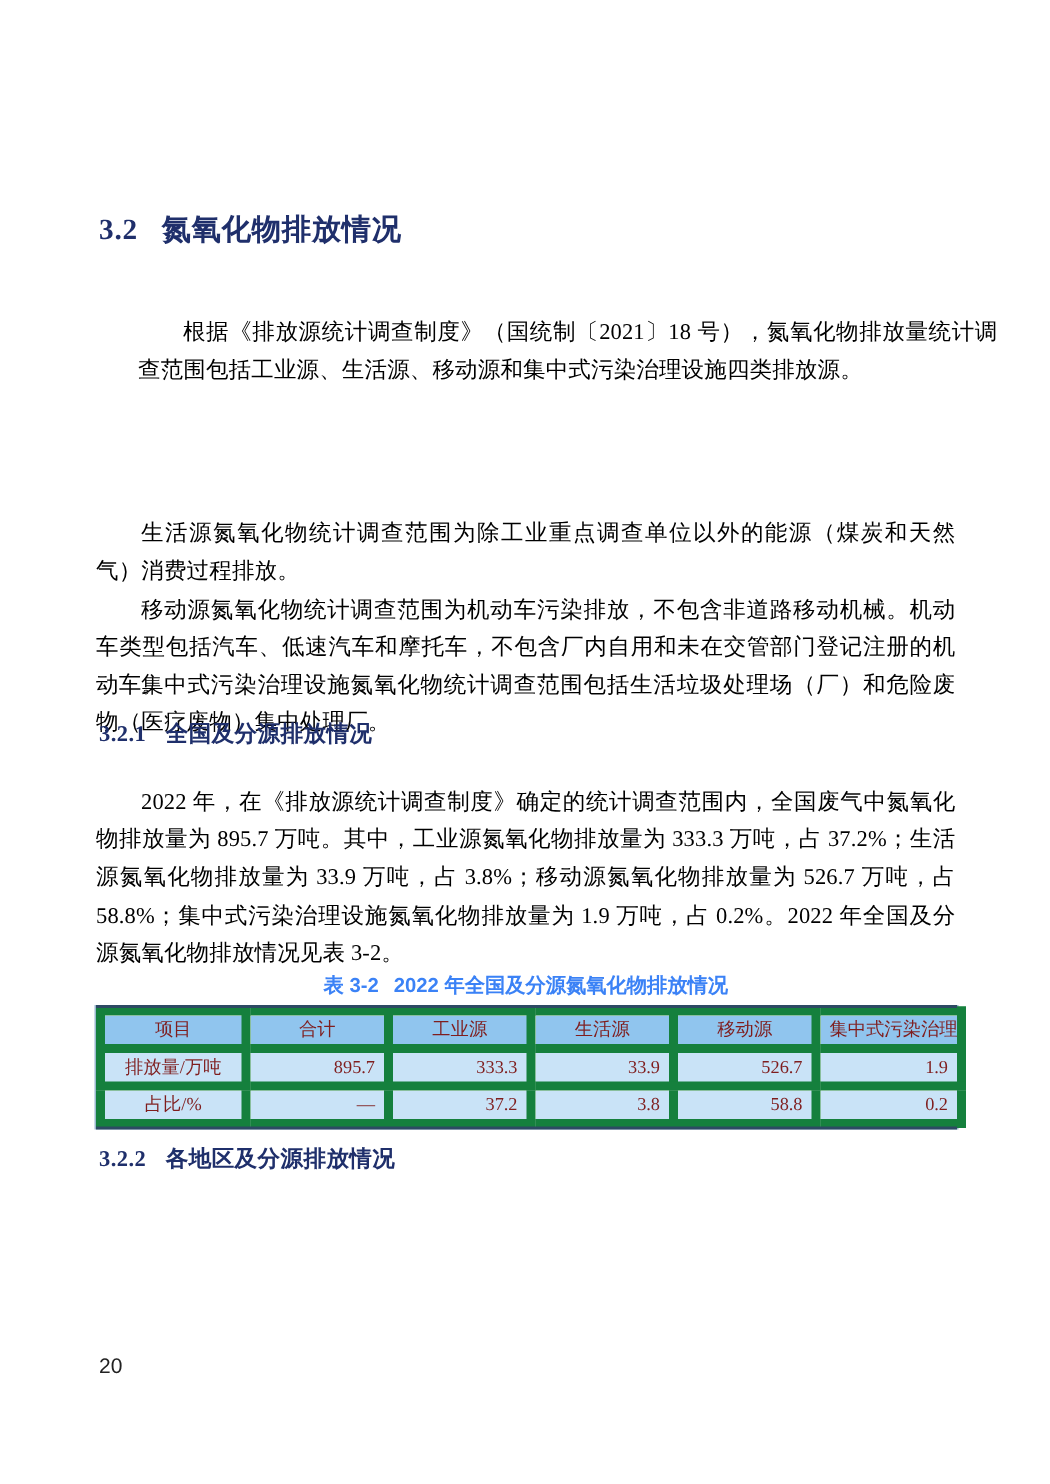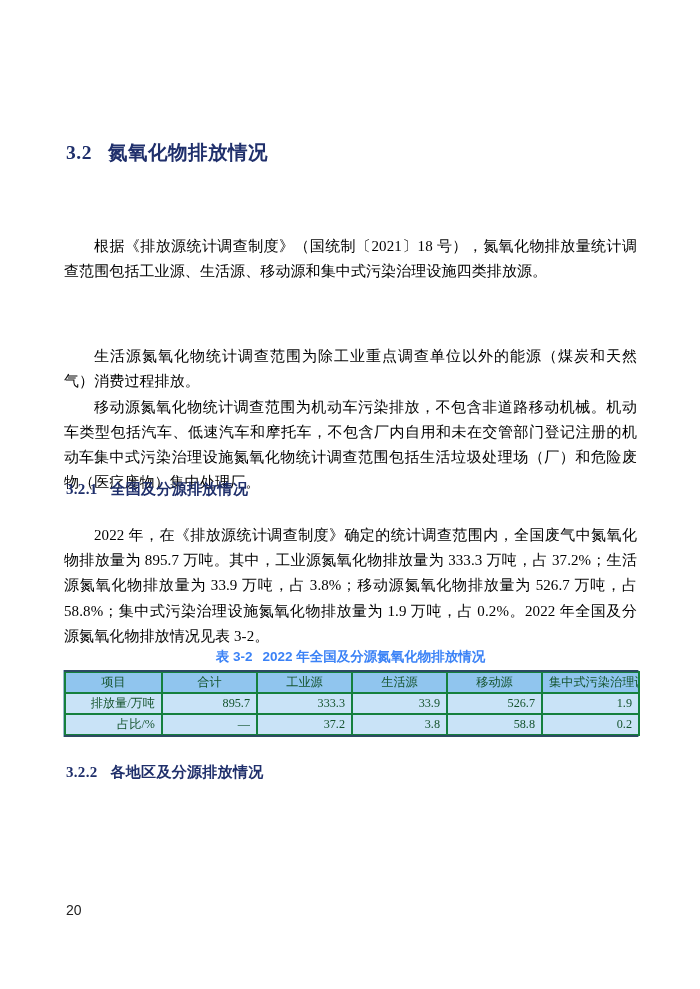--- a/index.html
+++ b/index.html
@@ -57,21 +57,21 @@
     width: 573px;
     font-size: 15px;
     line-height: 25.2px;
     text-align: justify;
     text-justify: inter-ideograph;
     text-indent: 2em;
     color: #000000;
     letter-spacing: 0.1px;
   }
 
-  #p1 { top: 219px; }
+  #p1 { top: 195px; margin-left: 28px; }
   #p2 { top: 254px; }
   #p3 { top: 329px; }
   #p4 { top: 380px; }
   #p5 { top: 430px; }
   #p6 { top: 508px; }
   #p7 { top: 791px; }
 
   
   .table-caption {
     position: absolute;
@@ -97,36 +97,36 @@
     width: 574px;
     border-collapse: collapse;
     table-layout: fixed;
     font-size: 12.2px;
     font-family: "Liberation Serif", "DejaVu Serif", serif;
   }
   table.data th,
   table.data td {
     height: 19px;
     padding: 0 6px;
-    border: 2px solid #15803d;
-    color: #14532d;
+    border: 6px solid #15803d;
+    color: #7f1d1d;
     line-height: 19px;
     overflow: hidden;
     white-space: nowrap;
   }
   table.data thead th {
     background: #90c5ee;
     text-align: center;
     font-weight: normal;
   }
   table.data tbody td {
     background: #c9e3f7;
   }
   table.data tbody td.rowlabel {
-    text-align: right;
+    text-align: center;
   }
   table.data tbody td.num {
     text-align: right;
   }
   
   .tbl-wrap { box-shadow: 0 0 0 1px #9ab8cf; }
   .rule-top, .rule-bot {
     position: absolute;
     left: 0;
     width: 574px;

